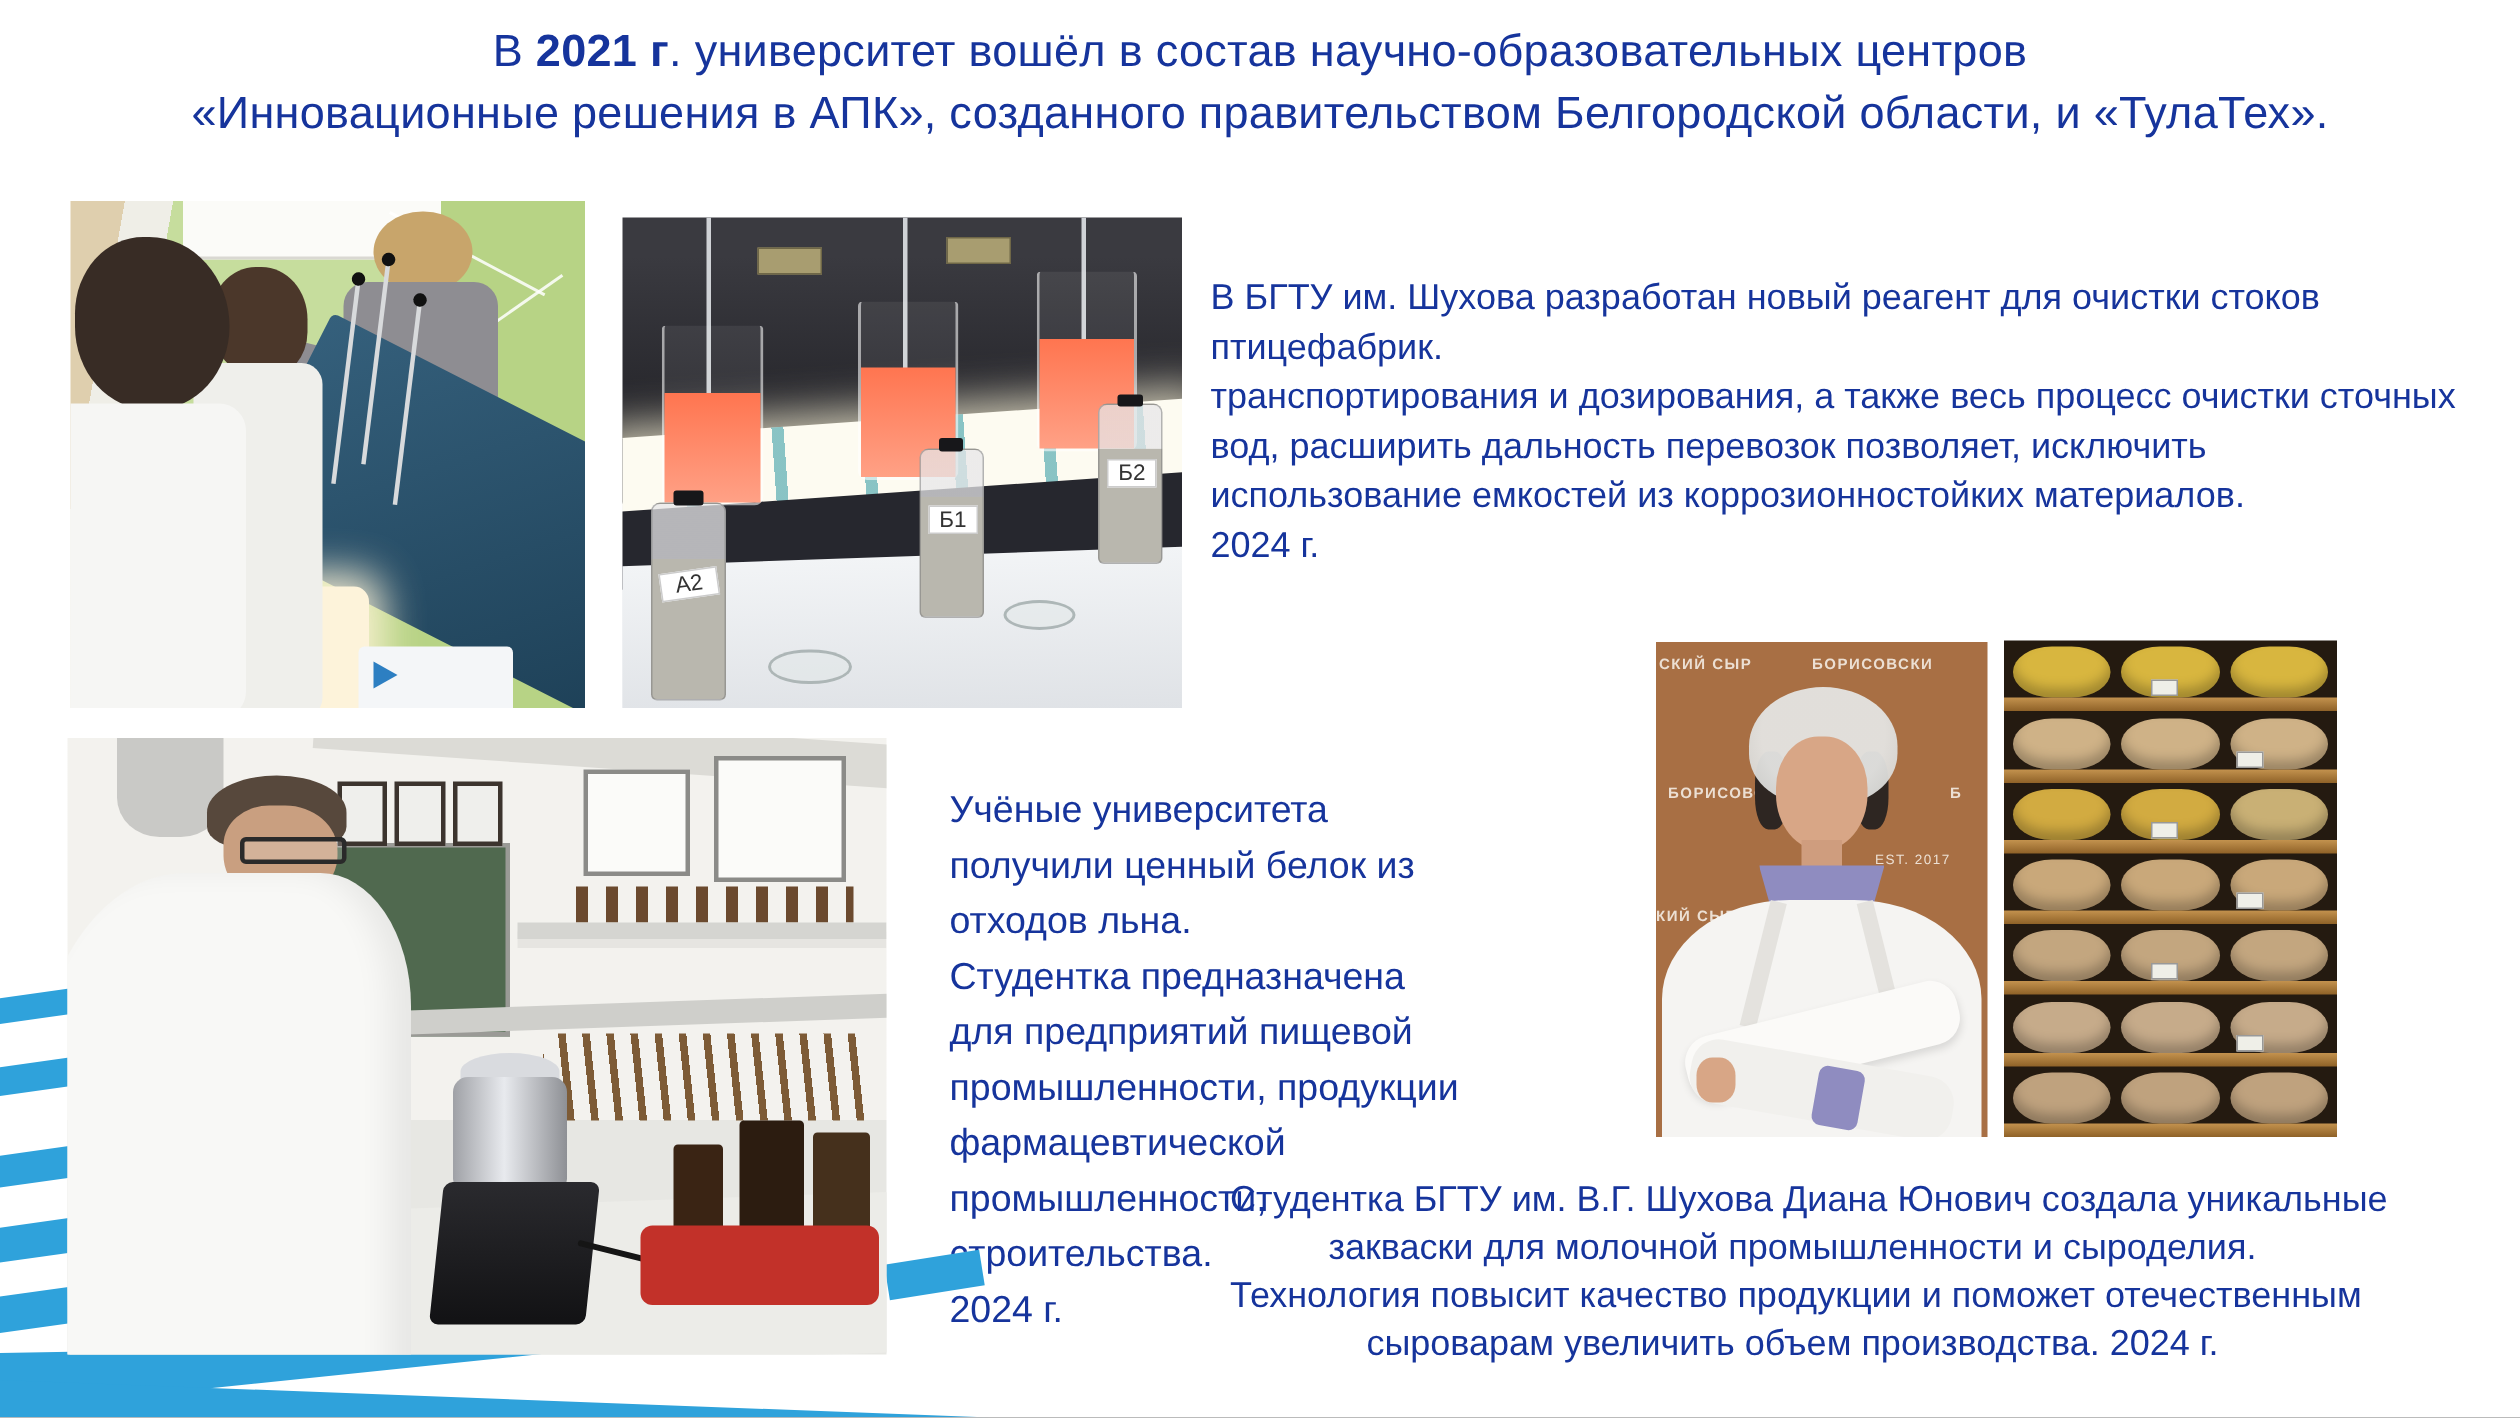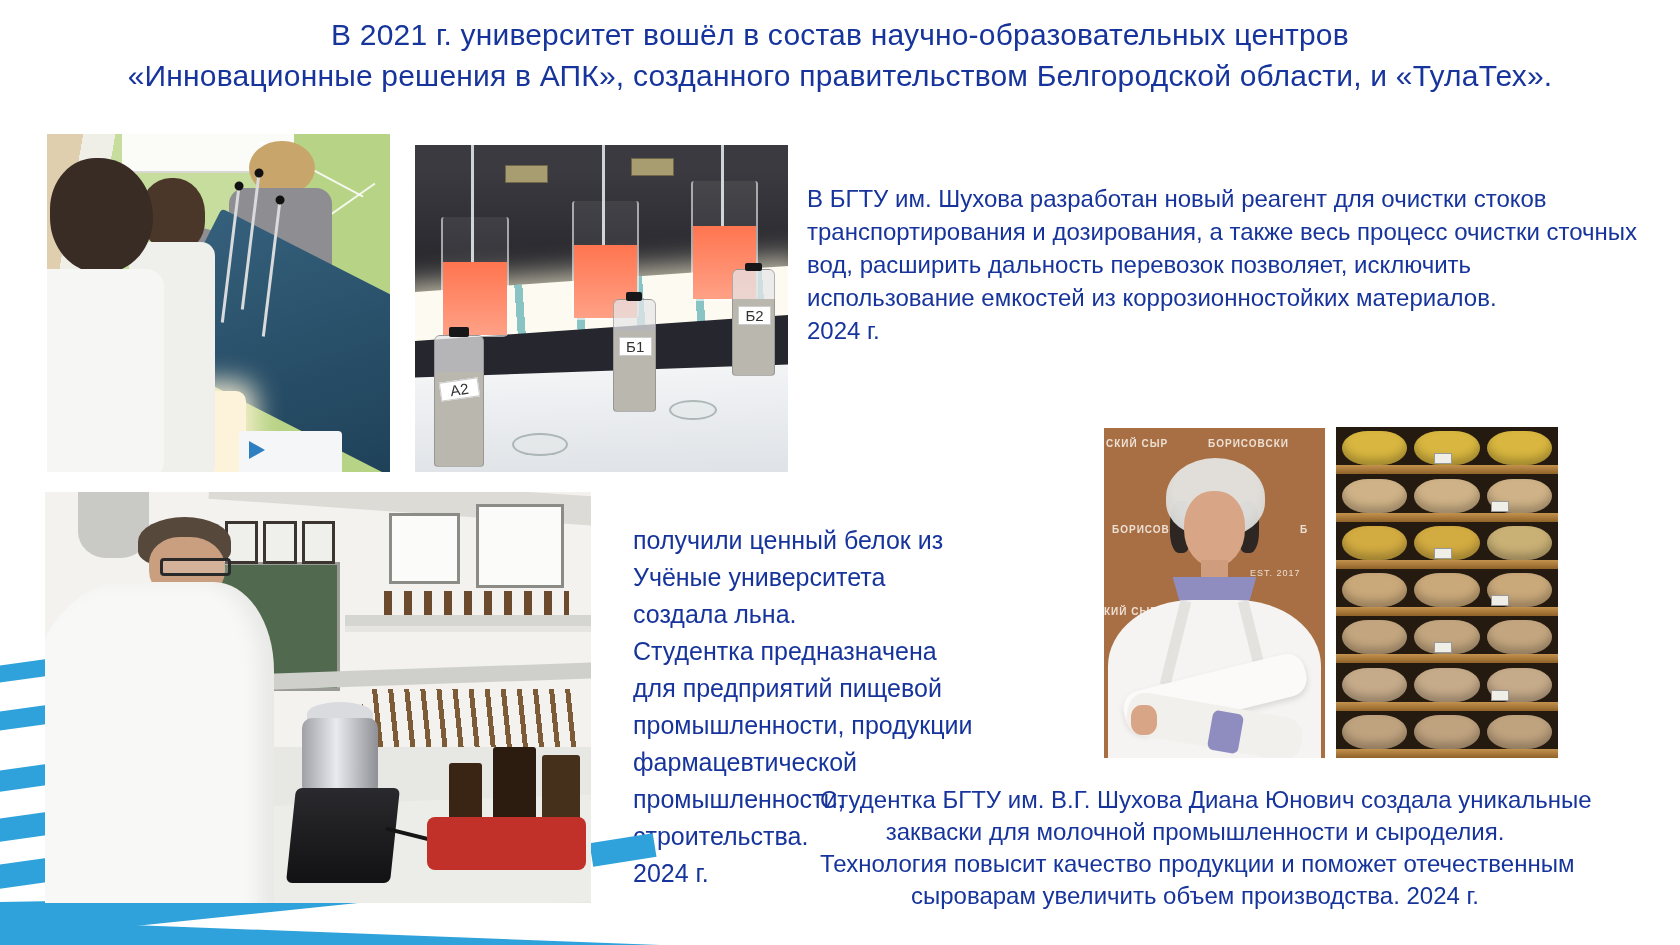--- a/index.html
+++ b/index.html
@@ -3,21 +3,21 @@
 <meta charset="utf-8">
 <style>
   html,body{margin:0;padding:0;background:#888;}
   .slide{
     position:relative;width:1680px;height:945px;background:#ffffff;overflow:hidden;
     font-family:"Liberation Sans", sans-serif;color:#16349c;
   }
   
   .title{position:absolute;left:0;right:0;top:14px;text-align:center;
     font-size:30px;line-height:41px;color:#16349c;letter-spacing:.2px;}
-  .title b{font-weight:normal;}
+  .title b{font-weight:bold;}
   
   .tblock{position:absolute;color:#16349c;}
   .tblock div{white-space:nowrap;}
   .reagent{left:807px;top:182px;font-size:24px;line-height:33px;text-align:left;}
   .flax{left:633px;top:522px;font-size:25px;line-height:37px;text-align:left;}
   .cheesetxt{left:820px;top:784px;width:750px;font-size:24px;line-height:32px;text-align:center;}
   
   .stripe{position:absolute;background:#2fa2db;z-index:1;}
   .s1{left:-14px;top:663px;width:64px;height:17px;transform:rotate(-8deg);}
   .s2{left:-14px;top:709px;width:64px;height:19px;transform:rotate(-8deg);}
@@ -321,30 +321,31 @@
     <div class="row row7">
         <div class="wheel"></div>
         <div class="wheel"></div>
         <div class="wheel"></div>
         <div class="board"></div>
       </div>
   </div>
 
   <div class="tblock reagent">
     <div>В БГТУ им. Шухова разработан новый реагент для очистки стоков</div>
+    <div>птицефабрик.</div>
     <div>транспортирования и дозирования, а также весь процесс очистки сточных</div>
     <div>вод, расширить дальность перевозок позволяет, исключить</div>
     <div>использование емкостей из коррозионностойких материалов.</div>
     <div>2024 г.</div>
   </div>
 
   <div class="tblock flax">
+    <div>Учёные университета</div>
     <div>получили ценный белок из</div>
-    <div>Учёные университета</div>
-    <div>создала льна.</div>
+    <div>отходов льна.</div>
     <div>Студентка предназначена</div>
     <div>для предприятий пищевой</div>
     <div>промышленности, продукции</div>
     <div>фармацевтической</div>
     <div>промышленности,</div>
     <div>строительства.</div>
     <div>2024 г.</div>
   </div>
 
   <div class="tblock cheesetxt">

